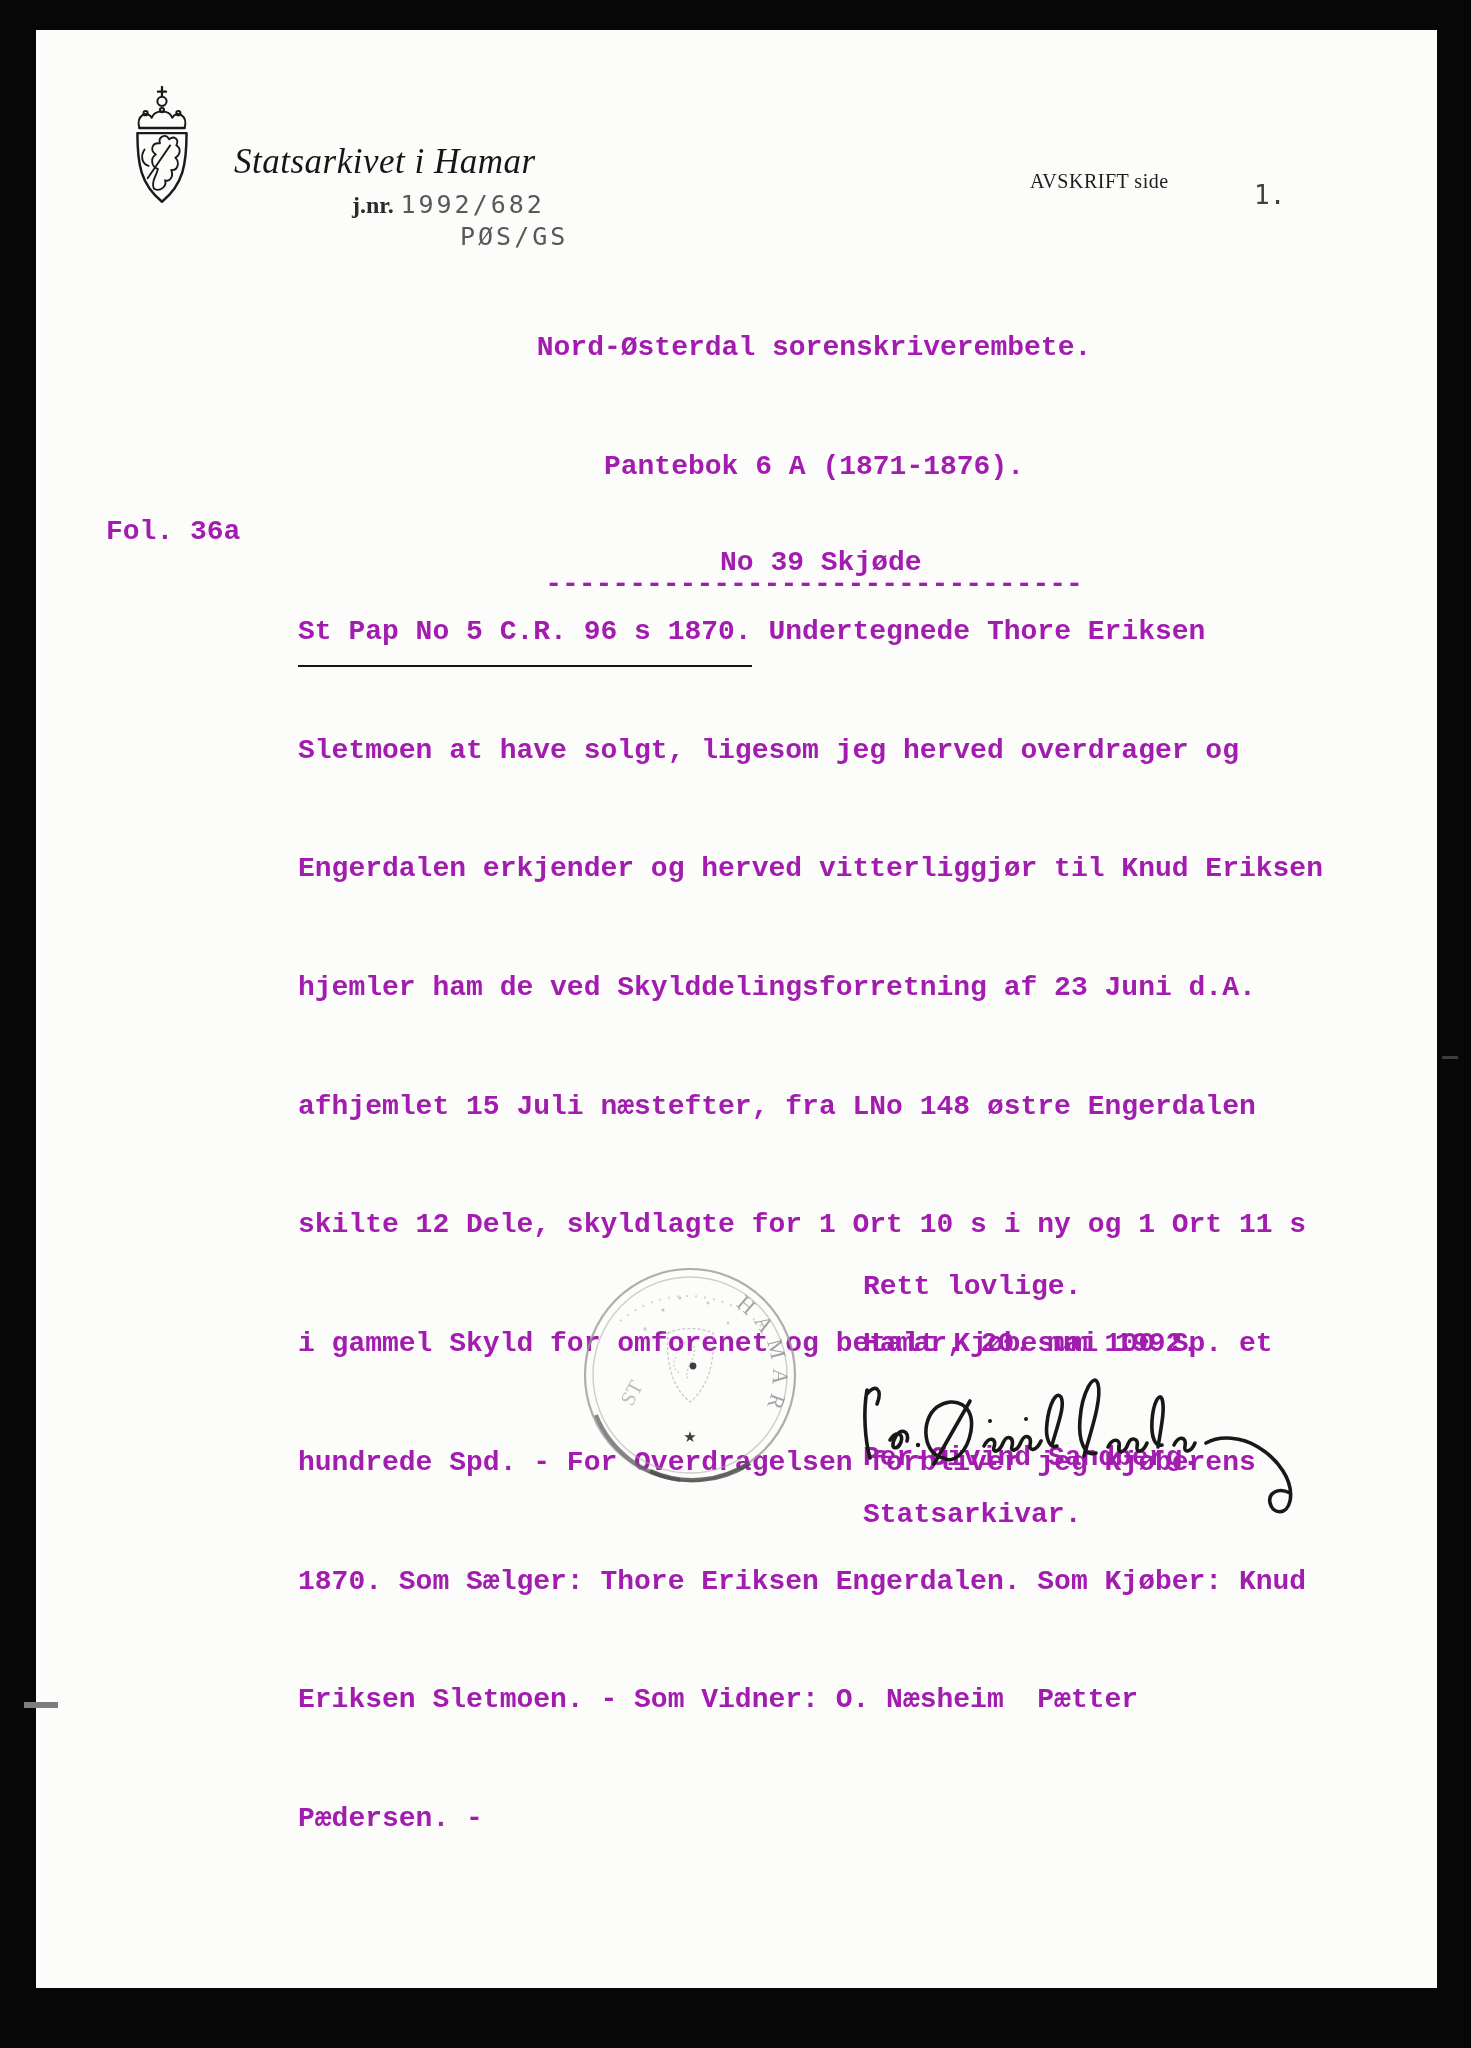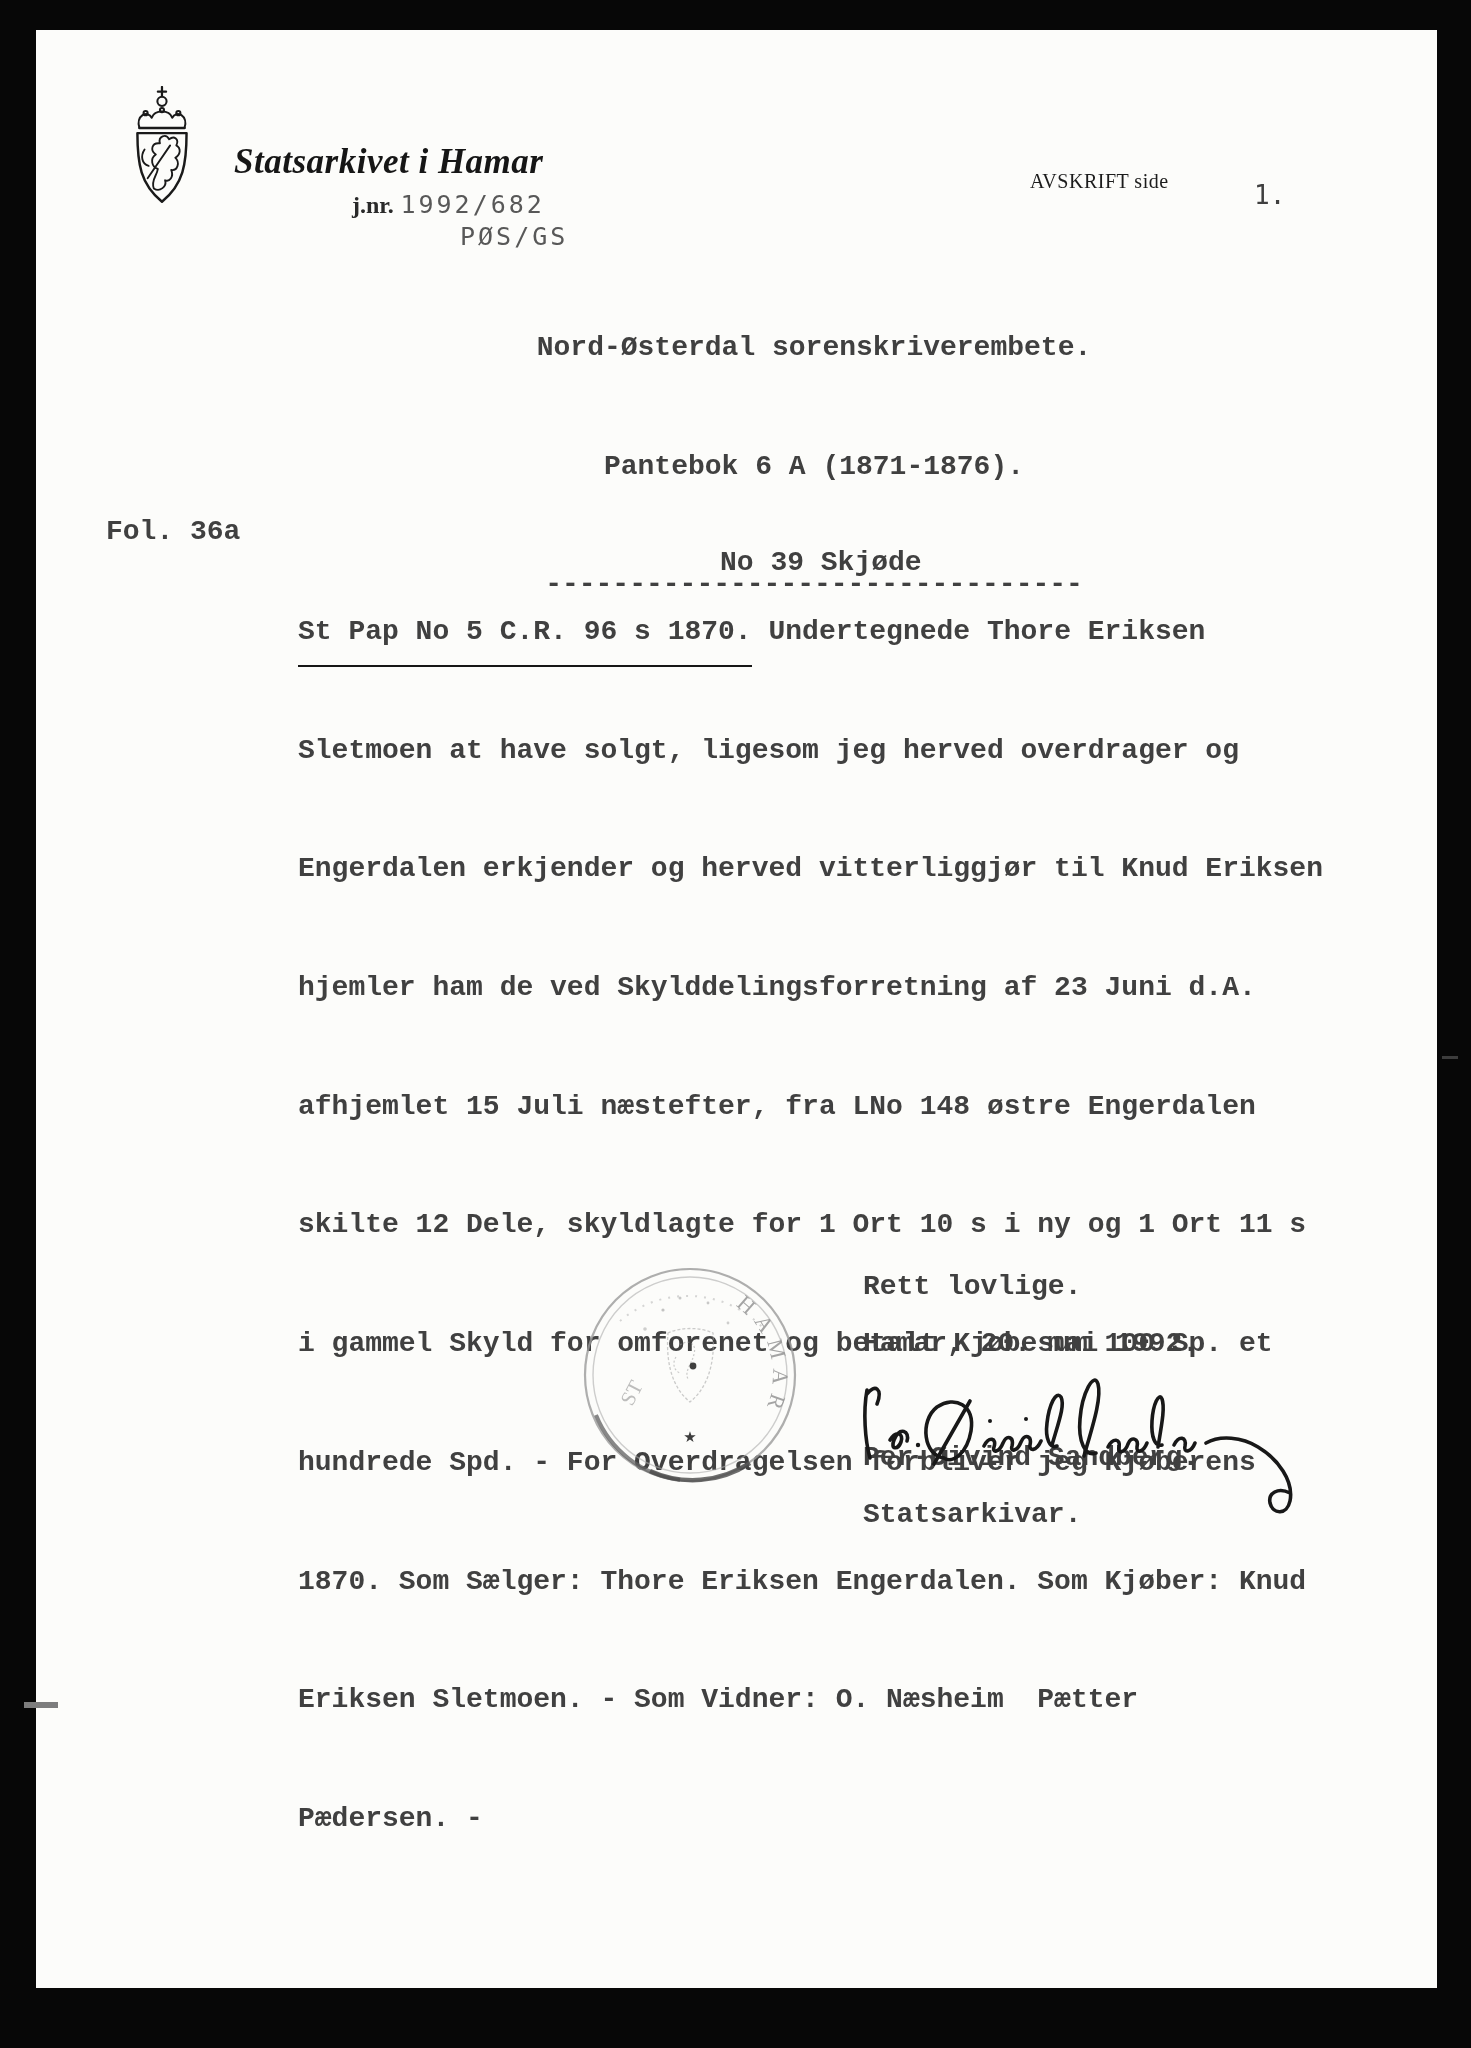--- a/index.html
+++ b/index.html
@@ -9,29 +9,29 @@
     font-family:"Liberation Sans",sans-serif;
   }
   
   .page{
     position:absolute;left:36px;top:30px;width:1401px;height:1958px;
     background:#fcfcfa;
   }
   
   .mono{
     font-family:"Liberation Mono","DejaVu Sans Mono",monospace;
-    font-weight:700;font-size:28px;color:#404040;white-space:pre;
+    font-weight:700;font-size:28px;color:#a21caf;white-space:pre;
   }
   .bl{height:56.7px;line-height:56.7px;}
   .ul{border-bottom:2.5px solid #161616;padding-bottom:18px;}
   .serif{font-family:"Liberation Serif","DejaVu Serif",serif;color:#1c1c1c;}
   .org-name{
     position:absolute;left:198px;top:112px;
     font-family:"Liberation Serif","DejaVu Serif",serif;
-    font-style:italic;font-weight:700;font-size:35px;color:#161616;
+    font-style:italic;font-weight:400;font-size:35px;color:#161616;
     letter-spacing:.5px;
   }
   .jnr-row{position:absolute;left:316px;top:160px;font-size:24px;}
   .jnr-label{font-family:"Liberation Serif",serif;font-weight:700;color:#2a2a2a;}
   .mono-light{
     font-family:"DejaVu Sans Mono",monospace;font-weight:400;
     color:#585858;font-size:25px;letter-spacing:3px;
   }
   .ref-row{position:absolute;left:424px;top:192px;}
   .avskrift{position:absolute;left:994px;top:140px;font-size:20px;letter-spacing:.5px;}

